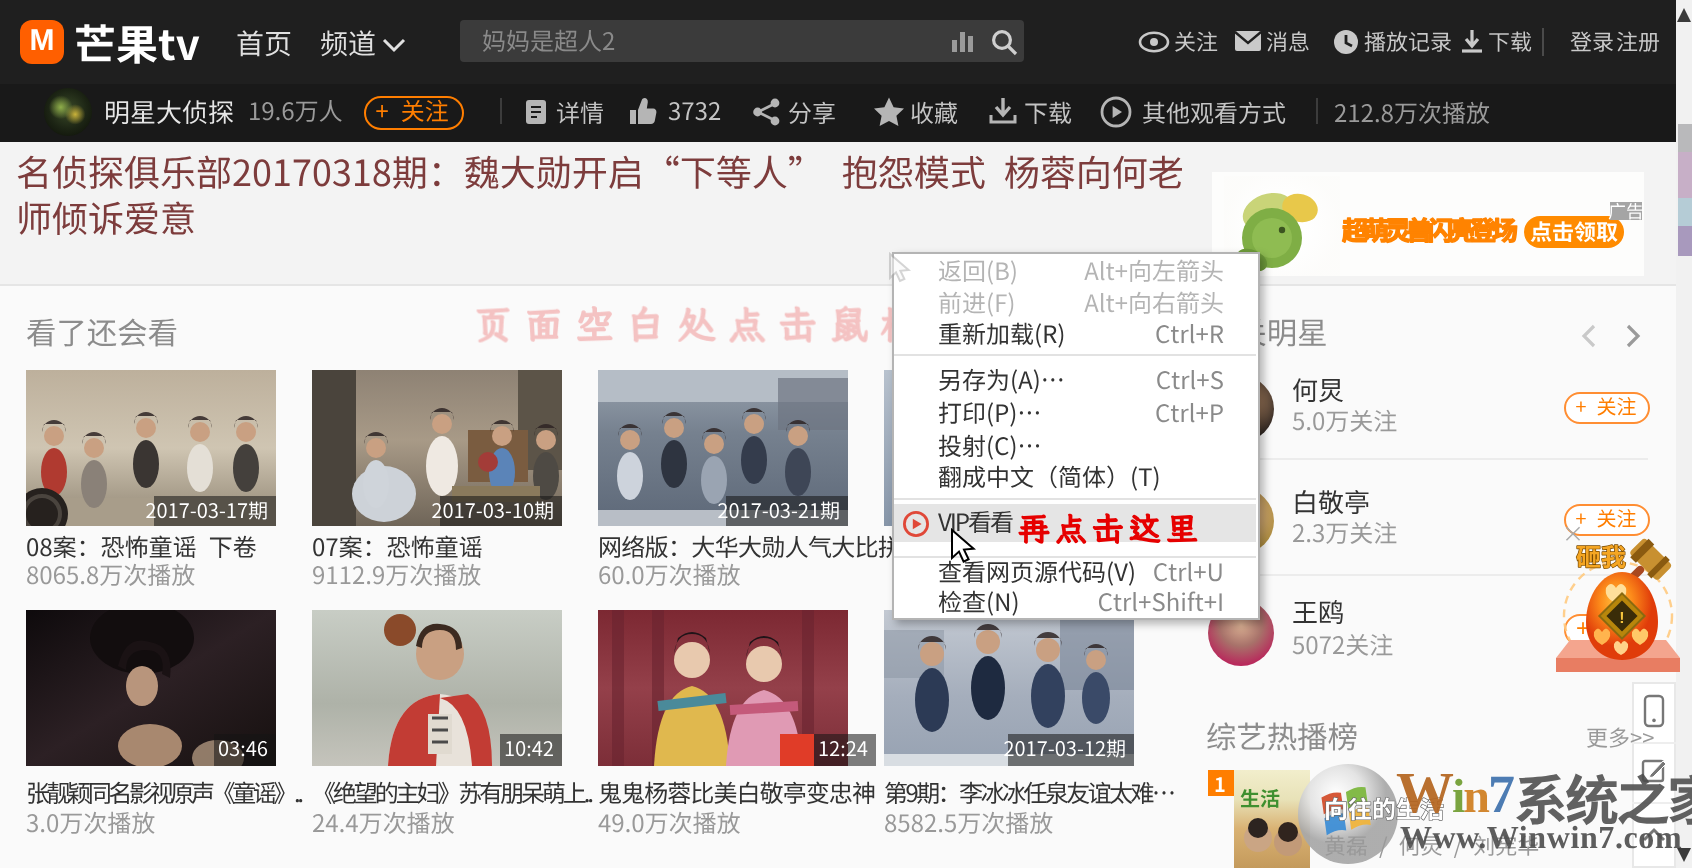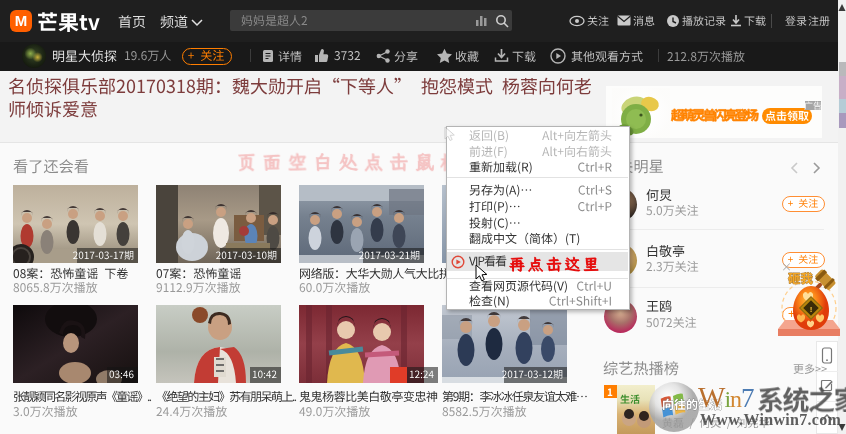--- a/index.html
+++ b/index.html
@@ -1329,21 +1329,21 @@
   <path d="M26.5 25.5 q5.5 -2.5 10 -1 l0 8.5 q-4.5 -1.5 -10 1 z" fill="#f0b53e"></path>
  </g>
  <defs>
       <radialGradient id="ballg" cx="38%" cy="30%">
         <stop offset="0%" stop-color="#ffffff"></stop>
         <stop offset="55%" stop-color="#e2e2e2"></stop>
         <stop offset="100%" stop-color="#a8a8a8"></stop>
       </radialGradient>
     </defs>
 </svg>
-<div class="abs" style="left:698px;top:383px;z-index:70;font-family:'Liberation Serif',serif;font-weight:normal;font-size:29px;line-height:29px;opacity:0.92;letter-spacing:-1px"><span style="color:#b4641e">W</span><span style="color:#6f9d30;font-size:24px">i</span><span style="color:#cf7d1f;font-size:24px">n</span><span style="color:#3e71ad;font-size:27px">7</span></div>
+<div class="abs" style="left:698px;top:383px;z-index:70;font-family:'Liberation Serif',serif;font-weight:bold;font-size:29px;line-height:29px;opacity:0.92;letter-spacing:-1px"><span style="color:#b4641e">W</span><span style="color:#6f9d30;font-size:24px">i</span><span style="color:#cf7d1f;font-size:24px">n</span><span style="color:#3e71ad;font-size:27px">7</span></div>
 <div class="abs" style="left:700px;top:411px;z-index:70;font-family:'Liberation Serif',serif;font-weight:bold;font-size:16px;color:#4c4c4c;opacity:0.9;letter-spacing:0.3px">Www.Winwin7.com</div>
 
 <svg class="abs" style="left:475px;top:264px;z-index:80" width="14" height="20">
     <path d="M1 1 L1 15 L4.5 11.8 L6.8 16.8 L9.3 15.6 L7 10.8 L11.8 10.4 Z" fill="#fff" stroke="#000" stroke-width="1"></path>
   </svg>
 <svg class="abs" style="left:444px;top:126px;z-index:80" width="12" height="17" opacity="0.5">
     <path d="M1 1 L1 13 L4 10.2 L6 14.5 L8.2 13.5 L6.2 9.4 L10.3 9 Z" fill="#f8f8f8" stroke="#aaa" stroke-width="1"></path>
   </svg>
 
 </body></html>

